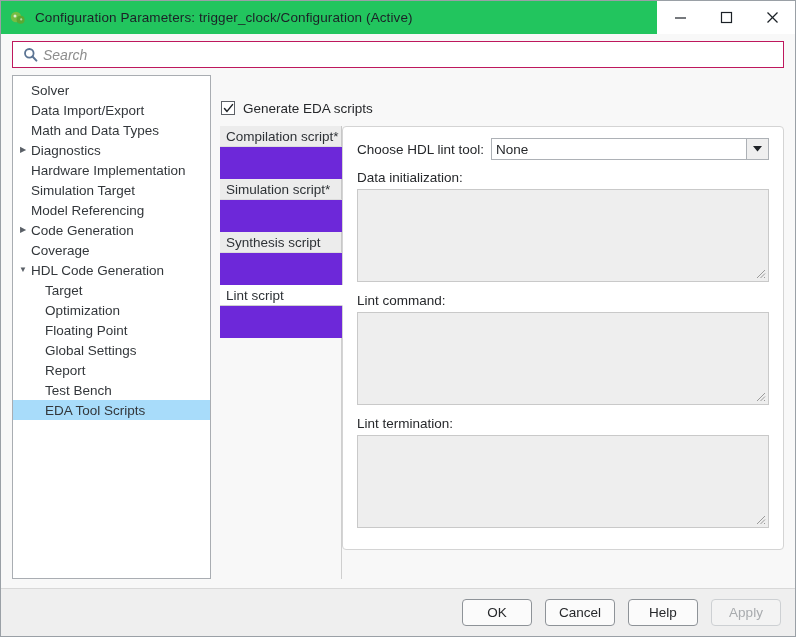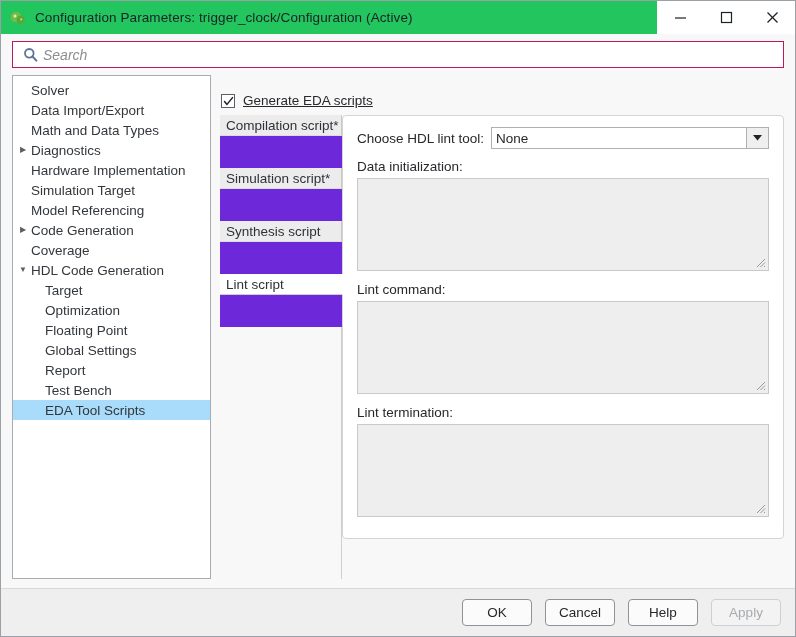--- a/index.html
+++ b/index.html
@@ -165,26 +165,25 @@
   .content-panel {
     flex: 1;
     margin-left: 9px;
     display: flex;
     flex-direction: column;
     min-width: 0;
     background: #f8f8f8;
   }
   .check-row {
     display: flex;
-    align-items: flex-end;
+    align-items: center;
     height: 22px;
-    margin-top: 11px;
+    margin-top: 22px;
     margin-bottom: 7px;
     padding-left: 1px;
-    text-decoration: underline;
   }
   .cbox {
     width: 14px;
     height: 14px;
     border: 1px solid #5c6066;
     background: #ffffff;
     box-sizing: border-box;
     display: flex;
     align-items: center;
     justify-content: center;

